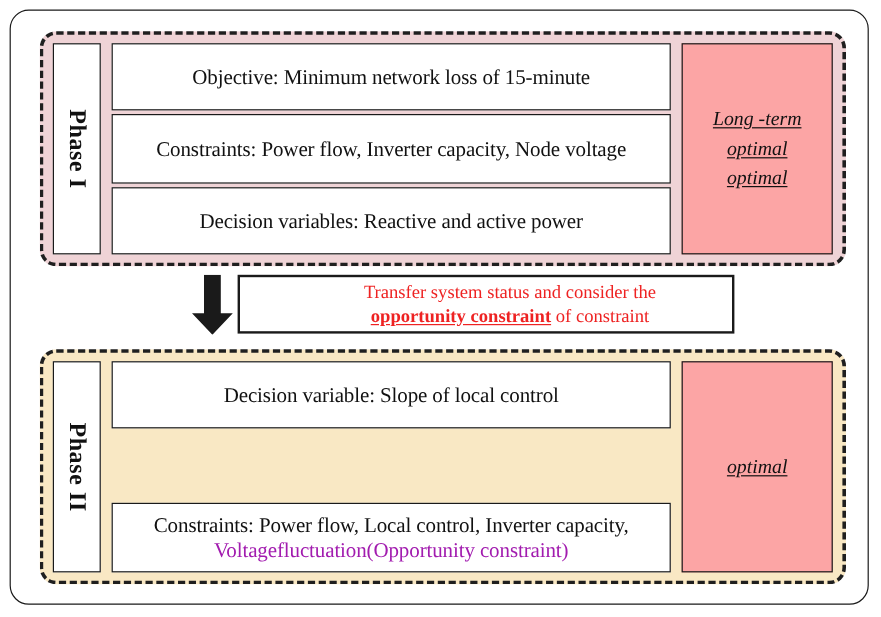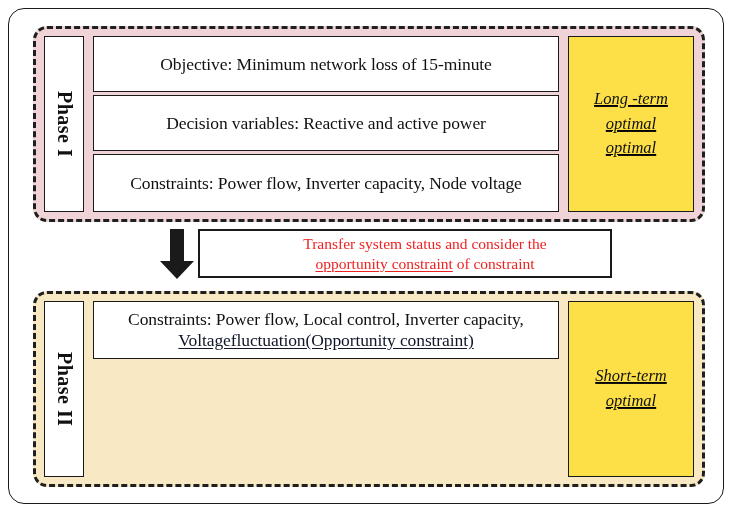--- a/index.html
+++ b/index.html
@@ -88,37 +88,35 @@
   .stmt-box.tall{ height:58px; }
   .stmt-wide-text{ letter-spacing:-0.1px; }
 
   
   #phase2-constraints-box{
     flex-direction:column;
     justify-content:center;
     line-height:1.22;
   }
   .red-underline{
-    color:#0f172a;
-    text-decoration:underline;
+    color:#a21caf;
     text-underline-offset:2px;
   }
 
   
   .summary-box{
     flex:0 0 126px;
     width:126px;
     box-sizing:border-box;
     border:1.8px solid #1a1a1a;
-    background:#fde047;
+    background:#fca5a5;
     display:flex;
     align-items:center;
     justify-content:center;
     text-align:center;
-    text-decoration:underline;
   }
   .summary-text{
     font-style:italic;
     font-size:16.5px;
     line-height:1.5;
     color:#111;
   }
   .summary-text span{
     text-decoration:underline;
     text-underline-offset:2px;
@@ -145,46 +143,46 @@
     text-align:center;
     padding-left:40px;
   }
   .transfer-line{
     color:#ee2222;
     font-size:15.5px;
     line-height:1.28;
     white-space:nowrap;
   }
   .transfer-strong{
-    font-weight:normal;
+    font-weight:bold;
     text-decoration:underline;
     text-underline-offset:2px;
     text-align:right;
   }
 </style>
 </head>
 <body>
 
 <div id="outer-frame"></div>
 
 <div id="phase-1-panel" class="phase-panel">
 
   <div class="phase-label-box">
     <div class="phase-label-text">Phase I</div>
   </div>
 
   <div class="phase-rows">
     <div class="stmt-box">
       <span class="stmt-wide-text">Objective: Minimum network loss of 15-minute</span>
     </div>
+    <div class="stmt-box tall">
+      <span class="stmt-wide-text">Constraints: Power flow, Inverter capacity, Node voltage</span>
+    </div>
     <div class="stmt-box">
       <span class="stmt-wide-text">Decision variables: Reactive and active power</span>
-    </div>
-    <div class="stmt-box tall">
-      <span class="stmt-wide-text">Constraints: Power flow, Inverter capacity, Node voltage</span>
     </div>
   </div>
 
   <div class="summary-box">
     <div class="summary-text">
       <span>Long -term</span>
       <span>optimal</span>
       <span>optimal</span>
     </div>
   </div>
@@ -201,25 +199,27 @@
   </div>
 </div>
 
 <div id="phase-2-panel" class="phase-panel">
 
   <div class="phase-label-box">
     <div class="phase-label-text">Phase II</div>
   </div>
 
   <div class="phase-rows">
+    <div class="stmt-box">
+      <span class="stmt-wide-text">Decision variable: Slope of local control</span>
+    </div>
     <div class="stmt-box tall" id="phase2-constraints-box">
       <div class="stmt-wide-text">Constraints: Power flow, Local control, Inverter capacity,</div>
       <div class="stmt-wide-text red-underline">Voltagefluctuation(Opportunity constraint)</div>
     </div>
   </div>
 
   <div class="summary-box">
     <div class="summary-text">
-      <span>Short-term</span>
       <span>optimal</span>
     </div>
   </div>
 </div>
 
 </body></html>

